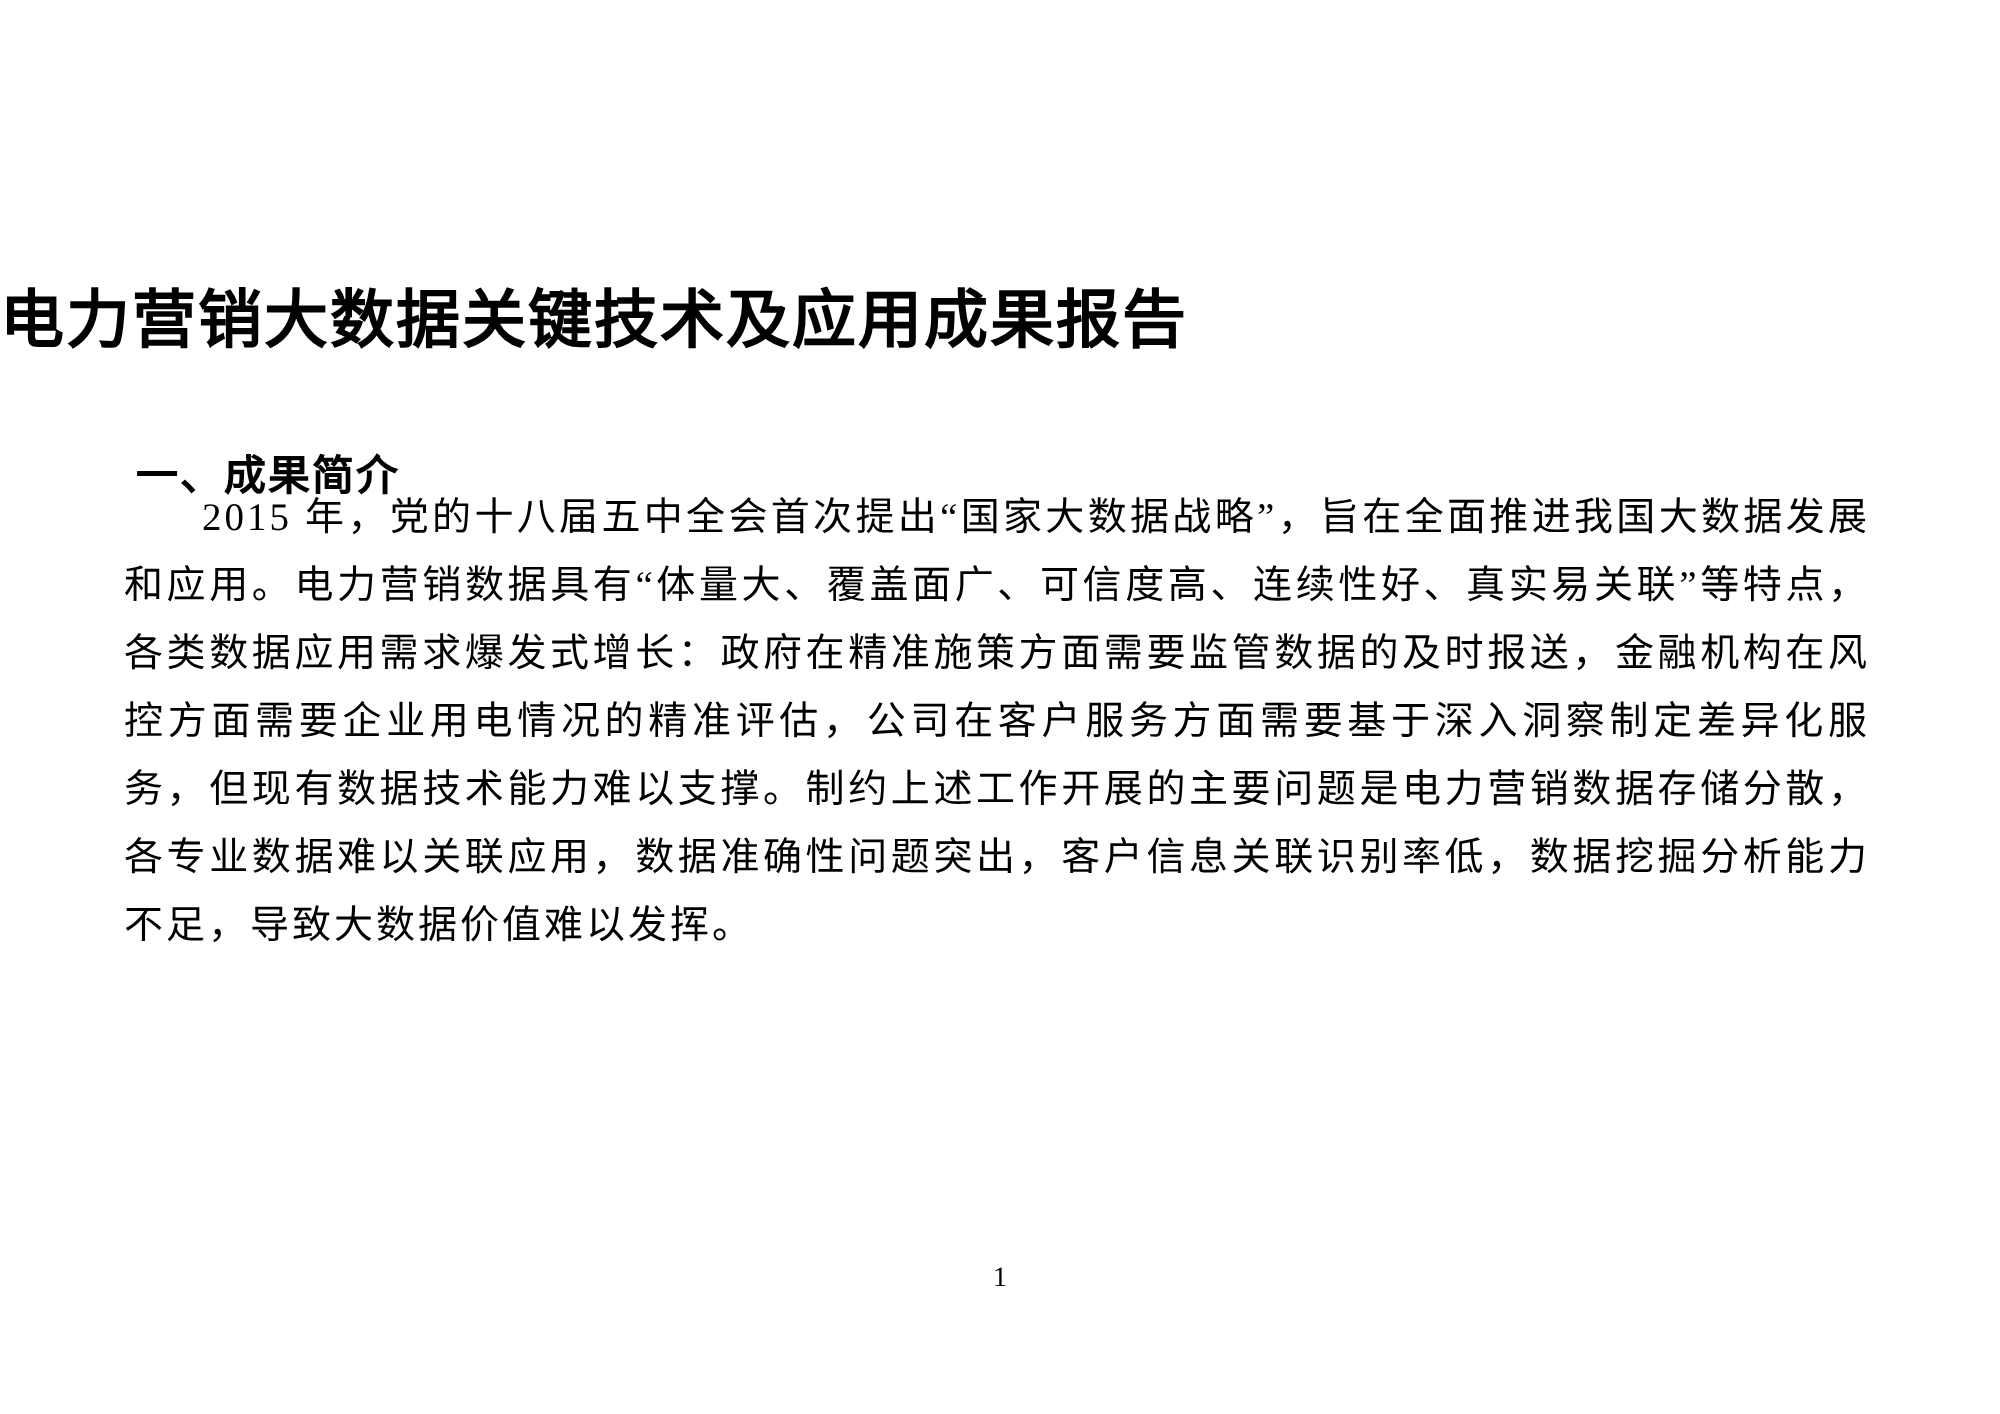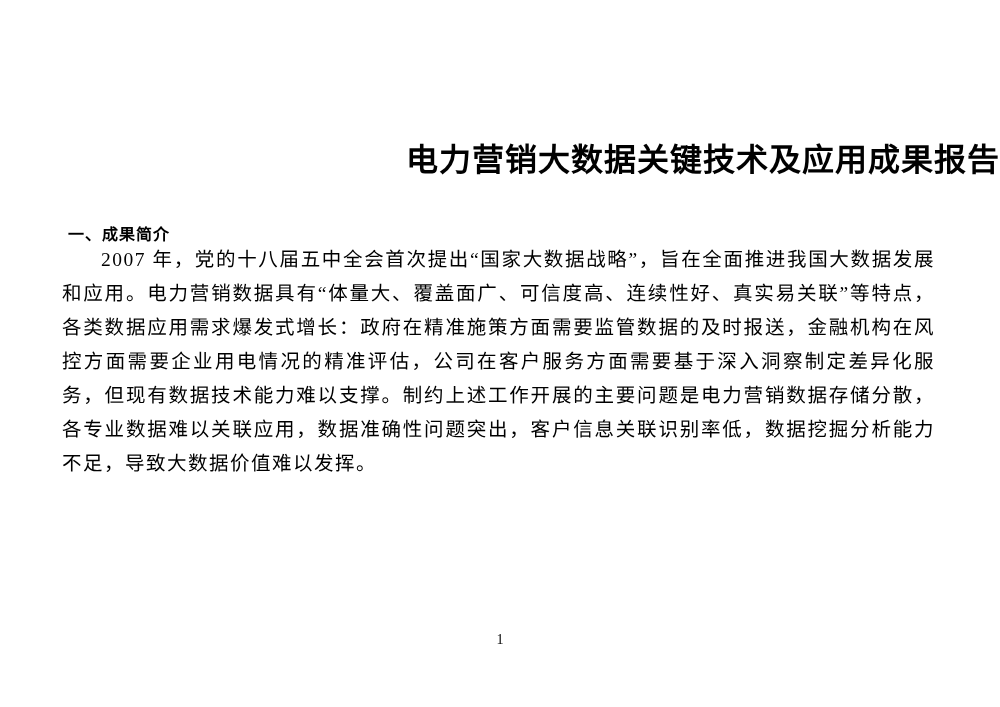--- a/index.html
+++ b/index.html
@@ -14,35 +14,35 @@
     background: #ffffff;
     color: #000000;
     overflow: hidden;
     font-family: "Liberation Serif", serif;
   }
   .doc-title {
     position: absolute;
     top: 118px;
     left: 0;
     width: 100%;
-    text-align: right;
+    text-align: left;
     font-family: "Liberation Sans", "DejaVu Sans", sans-serif;
     font-weight: bold;
     font-size: 32px;
     line-height: 42px;
     letter-spacing: 1px;
     white-space: nowrap;
   }
   .section-heading {
     position: absolute;
     top: 209px;
     left: 68px;
     font-family: "Liberation Sans", "DejaVu Sans", sans-serif;
     font-weight: bold;
-    font-size: 16px;
+    font-size: 21px;
     line-height: 26px;
     letter-spacing: 1px;
   }
   .body-text {
     position: absolute;
     top: 243px;
     left: 62px;
     width: 873px;
     font-family: "Liberation Serif", "DejaVu Serif", serif;
     font-size: 19.5px;
@@ -69,17 +69,17 @@
 </style>
 </head>
 <body>
 
 <div class="page">
   <h1 class="doc-title">电力营销大数据关键技术及应用成果报告</h1>
 
   <h2 class="section-heading">一、成果简介</h2>
 
   <div class="body-text">
-    <p>2007 年，党的十八届五中全会首次提出“国家大数据战略”，旨在全面推进我国大数据发展和应用。电力营销数据具有“体量大、覆盖面广、可信度高、连续性好、真实易关联”等特点，各类数据应用需求爆发式增长：政府在精准施策方面需要监管数据的及时报送，金融机构在风控方面需要企业用电情况的精准评估，公司在客户服务方面需要基于深入洞察制定差异化服务，但现有数据技术能力难以支撑。制约上述工作开展的主要问题是电力营销数据存储分散，各专业数据难以关联应用，数据准确性问题突出，客户信息关联识别率低，数据挖掘分析能力不足，导致大数据价值难以发挥。</p>
+    <p>2015 年，党的十八届五中全会首次提出“国家大数据战略”，旨在全面推进我国大数据发展和应用。电力营销数据具有“体量大、覆盖面广、可信度高、连续性好、真实易关联”等特点，各类数据应用需求爆发式增长：政府在精准施策方面需要监管数据的及时报送，金融机构在风控方面需要企业用电情况的精准评估，公司在客户服务方面需要基于深入洞察制定差异化服务，但现有数据技术能力难以支撑。制约上述工作开展的主要问题是电力营销数据存储分散，各专业数据难以关联应用，数据准确性问题突出，客户信息关联识别率低，数据挖掘分析能力不足，导致大数据价值难以发挥。</p>
   </div>
 
   <div class="page-number">1</div>
 </div>
 
 </body></html>

